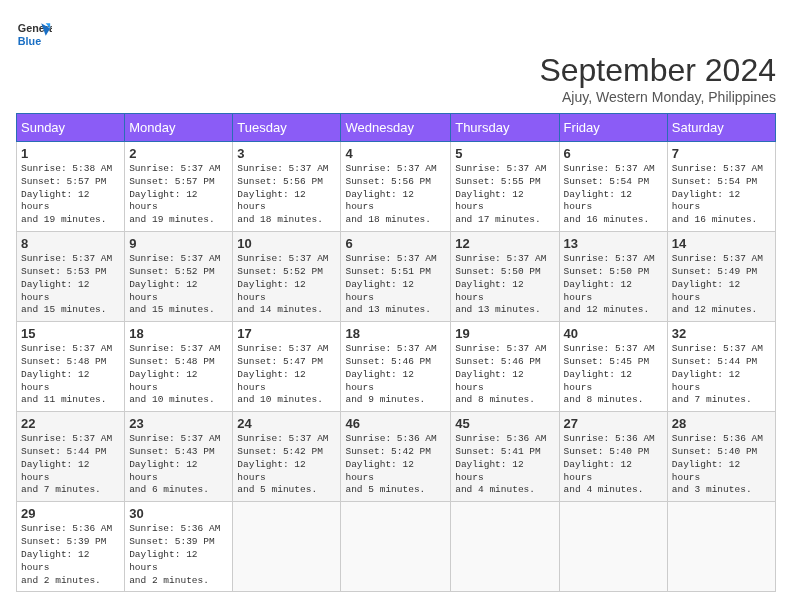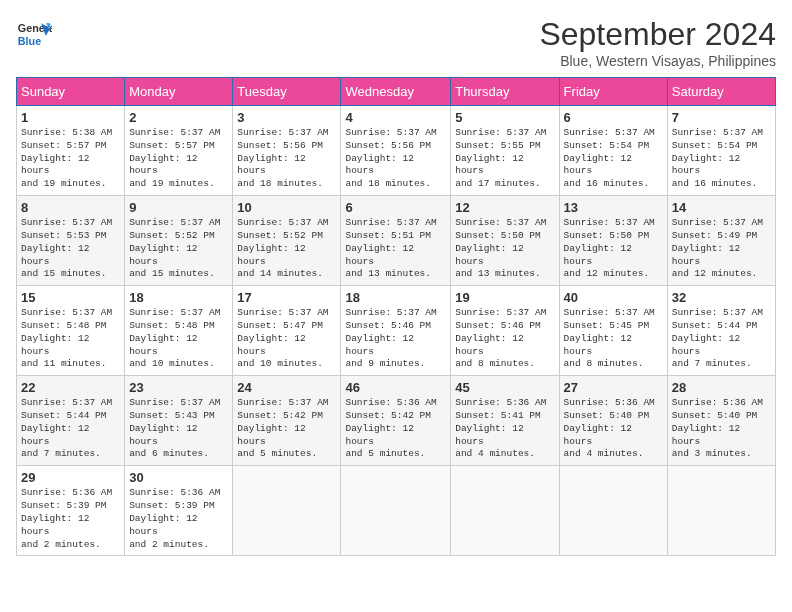--- a/index.html
+++ b/index.html
@@ -20,37 +20,38 @@
       display: flex;
       align-items: center;
       gap: 4px;
     }
     .logo-icon {
       width: 36px;
       height: 36px;
     }
     .title-section {
       text-align: right;
+      margin-top: 36px;
     }
     .month-title {
       font-size: 32px;
       font-weight: normal;
       color: #333;
     }
     .location {
       font-size: 14px;
       color: #555;
     }
     table {
       width: 100%;
       border-collapse: collapse;
       font-size: 10px;
     }
     thead tr th {
-      background-color: #ec4899;
+      background-color: #8b5cf6;
       color: #fff;
       padding: 6px 4px;
       text-align: left;
       font-size: 13px;
       font-weight: normal;
       border: 1px solid #2a6db5;
     }
     tbody tr td {
       border: 1px solid #ccc;
       vertical-align: top;
@@ -86,21 +87,21 @@
   <div class="logo">
     <svg class="logo-icon" viewBox="0 0 40 40">
       <text x="2" y="18" font-size="12" font-weight="bold" fill="#333">General</text>
       <text x="2" y="32" font-size="12" font-weight="bold" fill="#1a6fc4">Blue</text>
       <polygon points="28,8 38,14 33,22" fill="#1a6fc4"></polygon>
       <polygon points="33,8 38,14 38,8" fill="#2a9df4"></polygon>
     </svg>
   </div>
   <div class="title-section">
     <div class="month-title">September 2024</div>
-    <div class="location">Blue, Western Visayas, Philippines</div>
+    <div class="location">Ajuy, Western Monday, Philippines</div>
   </div>
 </div>
 
 <table>
   <thead>
     <tr>
     <th>Sunday</th>
         <th>Monday</th>
         <th>Tuesday</th>
         <th>Wednesday</th>

